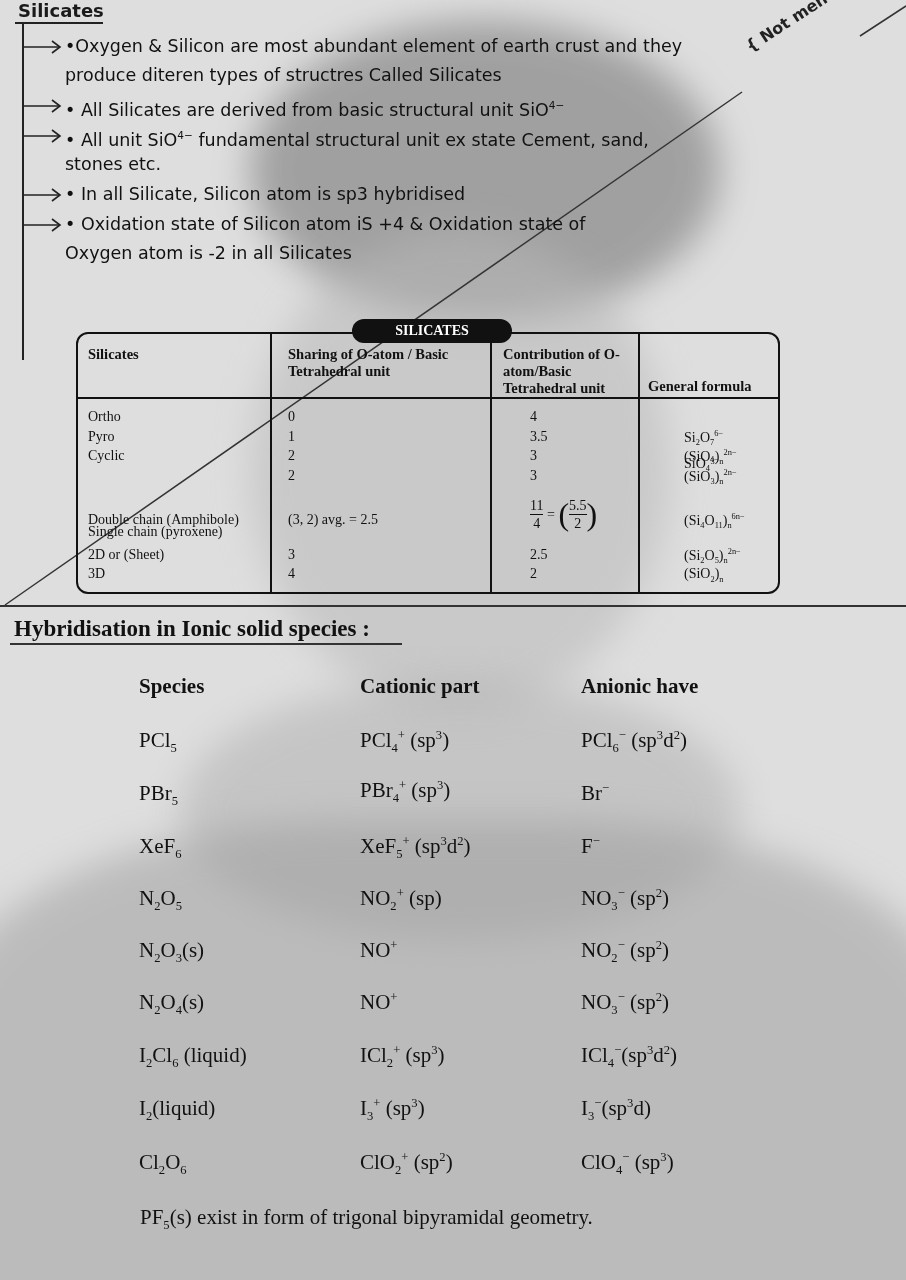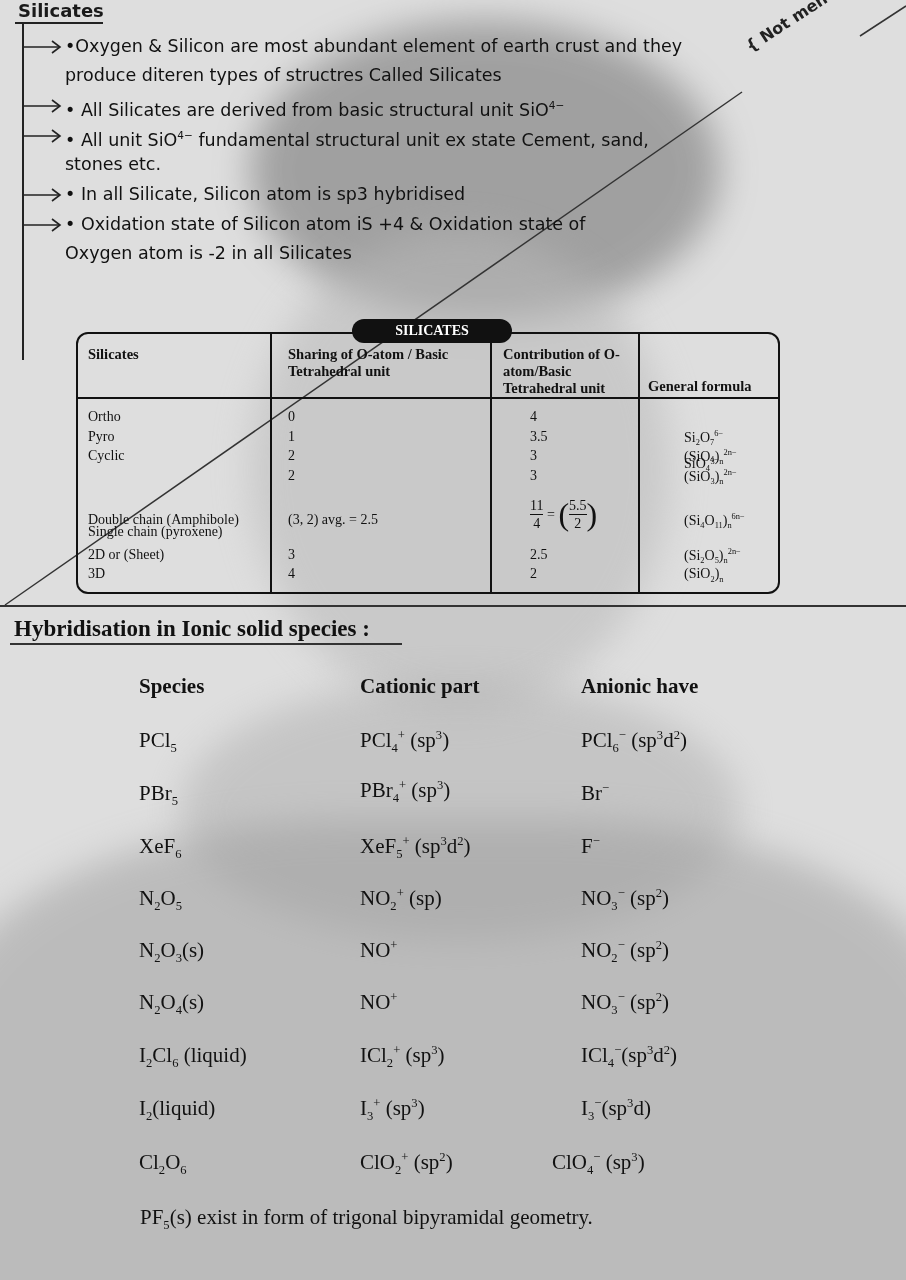--- a/index.html
+++ b/index.html
@@ -206,15 +206,15 @@
 <div class="hyb-cell" style="left:139px; top:1043px">I<sub class="s">2</sub>Cl<sub class="s">6</sub> (liquid)</div>
 <div class="hyb-cell" style="left:360px; top:1043px">ICl<sub class="s">2</sub><sup class="s">+</sup> (sp<sup class="s">3</sup>)</div>
 <div class="hyb-cell" style="left:581px; top:1043px">ICl<sub class="s">4</sub><sup class="s">−</sup>(sp<sup class="s">3</sup>d<sup class="s">2</sup>)</div>
 
 <div class="hyb-cell" style="left:139px; top:1096px">I<sub class="s">2</sub>(liquid)</div>
 <div class="hyb-cell" style="left:360px; top:1096px">I<sub class="s">3</sub><sup class="s">+</sup> (sp<sup class="s">3</sup>)</div>
 <div class="hyb-cell" style="left:581px; top:1096px">I<sub class="s">3</sub><sup class="s">−</sup>(sp<sup class="s">3</sup>d)</div>
 
 <div class="hyb-cell" style="left:139px; top:1150px">Cl<sub class="s">2</sub>O<sub class="s">6</sub></div>
 <div class="hyb-cell" style="left:360px; top:1150px">ClO<sub class="s">2</sub><sup class="s">+</sup> (sp<sup class="s">2</sup>)</div>
-<div class="hyb-cell" style="left:552px; top:1150px">ClO<sub class="s">4</sub><sup class="s">−</sup> (sp<sup class="s">3</sup>)</div>
+<div class="hyb-cell" style="left:581px; top:1150px">ClO<sub class="s">4</sub><sup class="s">−</sup> (sp<sup class="s">3</sup>)</div>
 
 <div class="footnote">PF<sub class="s">5</sub>(s) exist in form of trigonal bipyramidal geometry.</div>
 
 </body></html>

